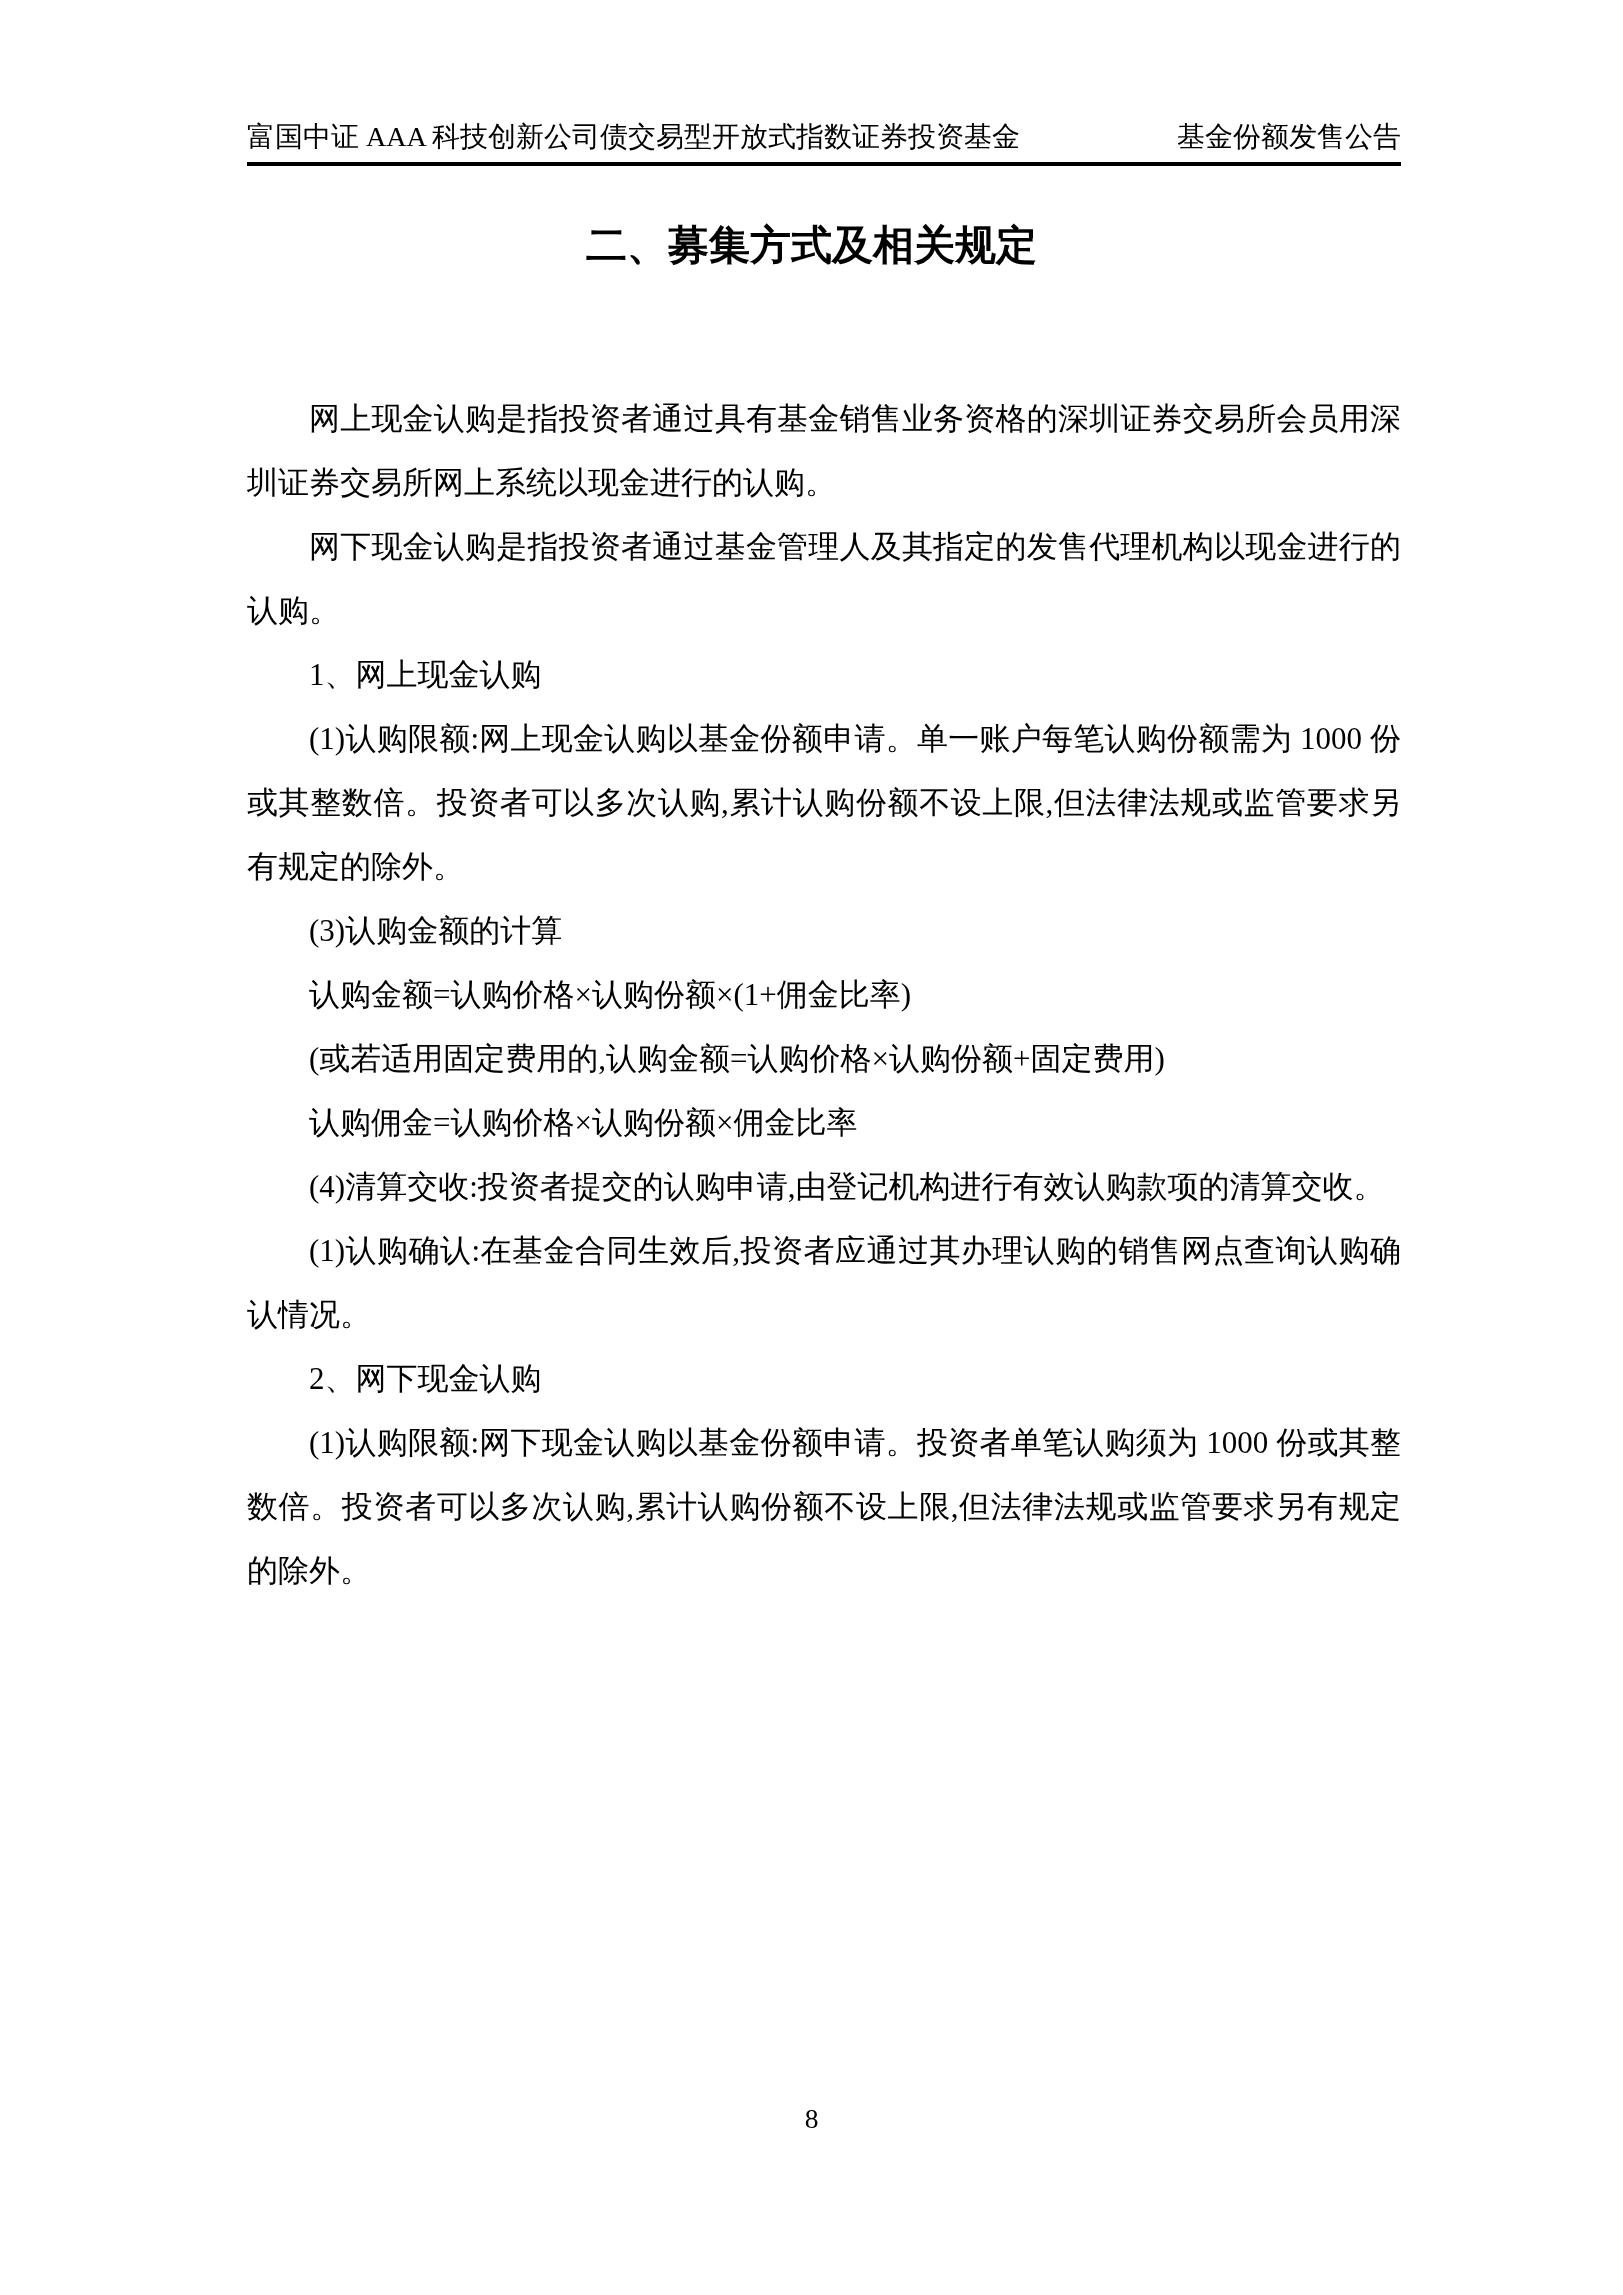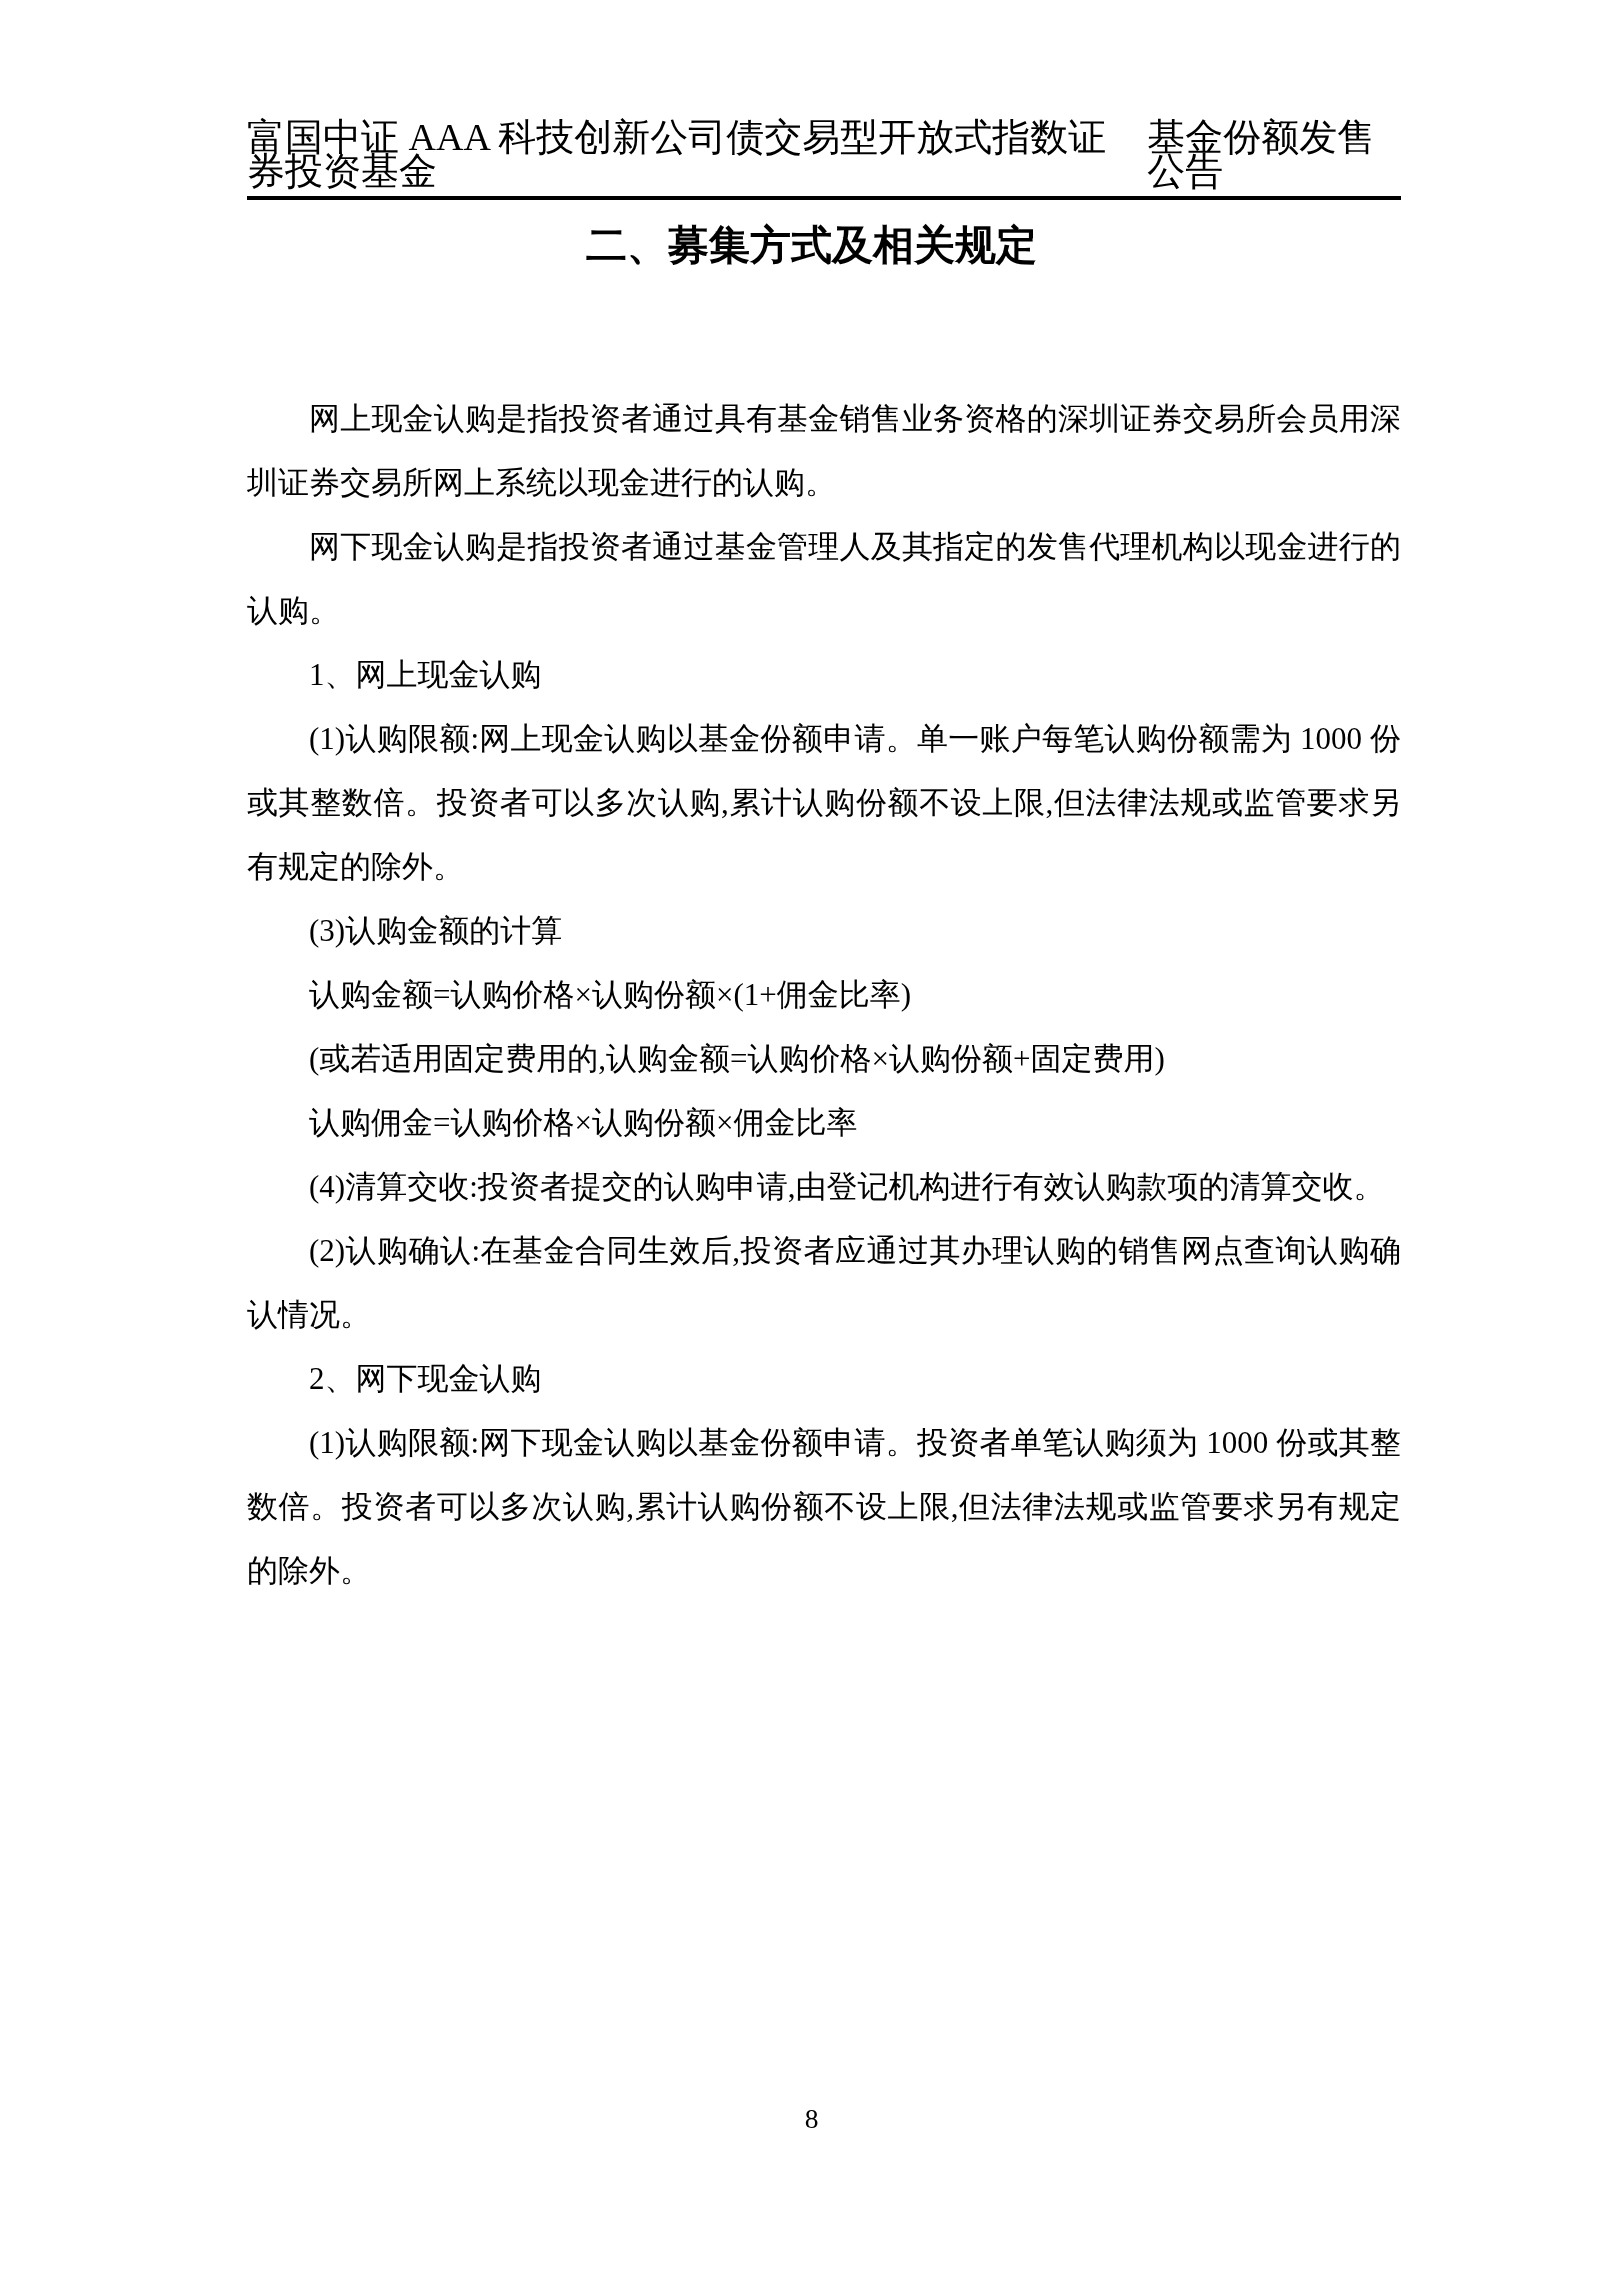--- a/index.html
+++ b/index.html
@@ -17,21 +17,21 @@
     overflow: hidden;
   }
   .page-header {
     position: absolute;
     top: 120px;
     left: 247px;
     width: 1154px;
     display: flex;
     justify-content: space-between;
     align-items: flex-end;
-    font-size: 38px;
+    font-size: 28px;
     line-height: 34px;
     padding-bottom: 7.9px;
     border-bottom: 4.6px solid #000000;
     gap: 24px;
   }
   .doc-title {
     position: absolute;
     top: 220px;
     left: 0;
     width: 100%;
@@ -91,21 +91,21 @@
   <div class="body-text" id="body-container">
       <p>网上现金认购是指投资者通过具有基金销售业务资格的深圳证券交易所会员用深圳证券交易所网上系统以现金进行的认购。</p>
       <p>网下现金认购是指投资者通过基金管理人及其指定的发售代理机构以现金进行的认购。</p>
       <p>1、网上现金认购</p>
       <p>(1)认购限额:网上现金认购以基金份额申请。单一账户每笔认购份额需为 1000 份或其整数倍。投资者可以多次认购,累计认购份额不设上限,但法律法规或监管要求另有规定的除外。</p>
       <p>(3)认购金额的计算</p>
       <p>认购金额=认购价格×认购份额×(1+佣金比率)</p>
       <p>(或若适用固定费用的,认购金额=认购价格×认购份额+固定费用)</p>
       <p>认购佣金=认购价格×认购份额×佣金比率</p>
       <p>(4)清算交收:投资者提交的认购申请,由登记机构进行有效认购款项的清算交收。</p>
-      <p>(2)认购确认:在基金合同生效后,投资者应通过其办理认购的销售网点查询认购确认情况。</p>
+      <p>(1)认购确认:在基金合同生效后,投资者应通过其办理认购的销售网点查询认购确认情况。</p>
       <p>2、网下现金认购</p>
       <p>(1)认购限额:网下现金认购以基金份额申请。投资者单笔认购须为 1000 份或其整数倍。投资者可以多次认购,累计认购份额不设上限,但法律法规或监管要求另有规定的除外。</p>
     </div>
 
   <div class="page-number">8</div>
 
 </div>
 
 
 </body></html>

